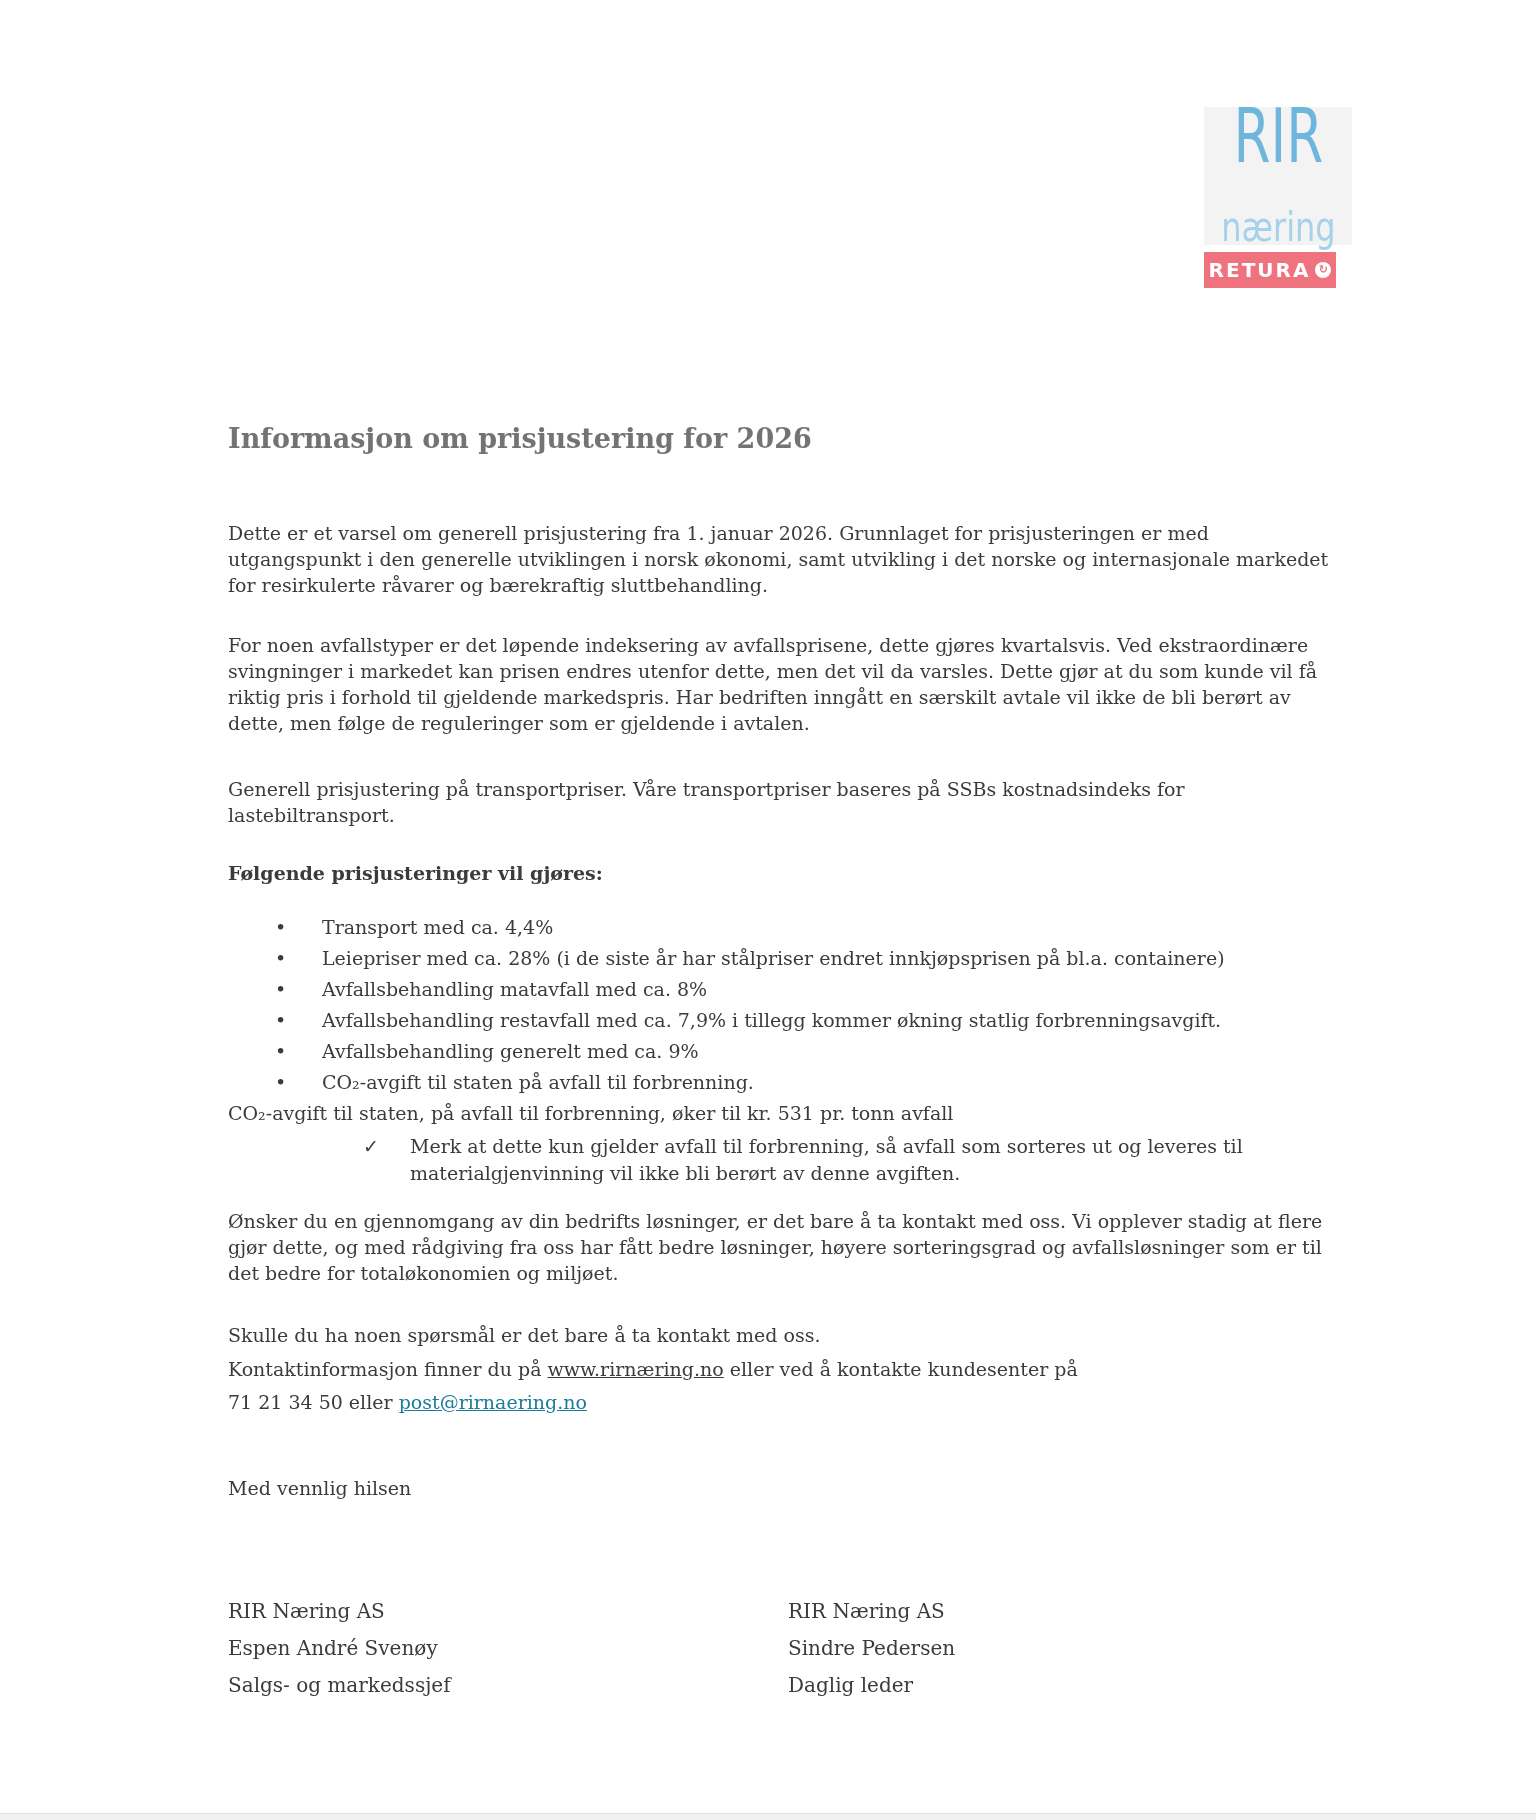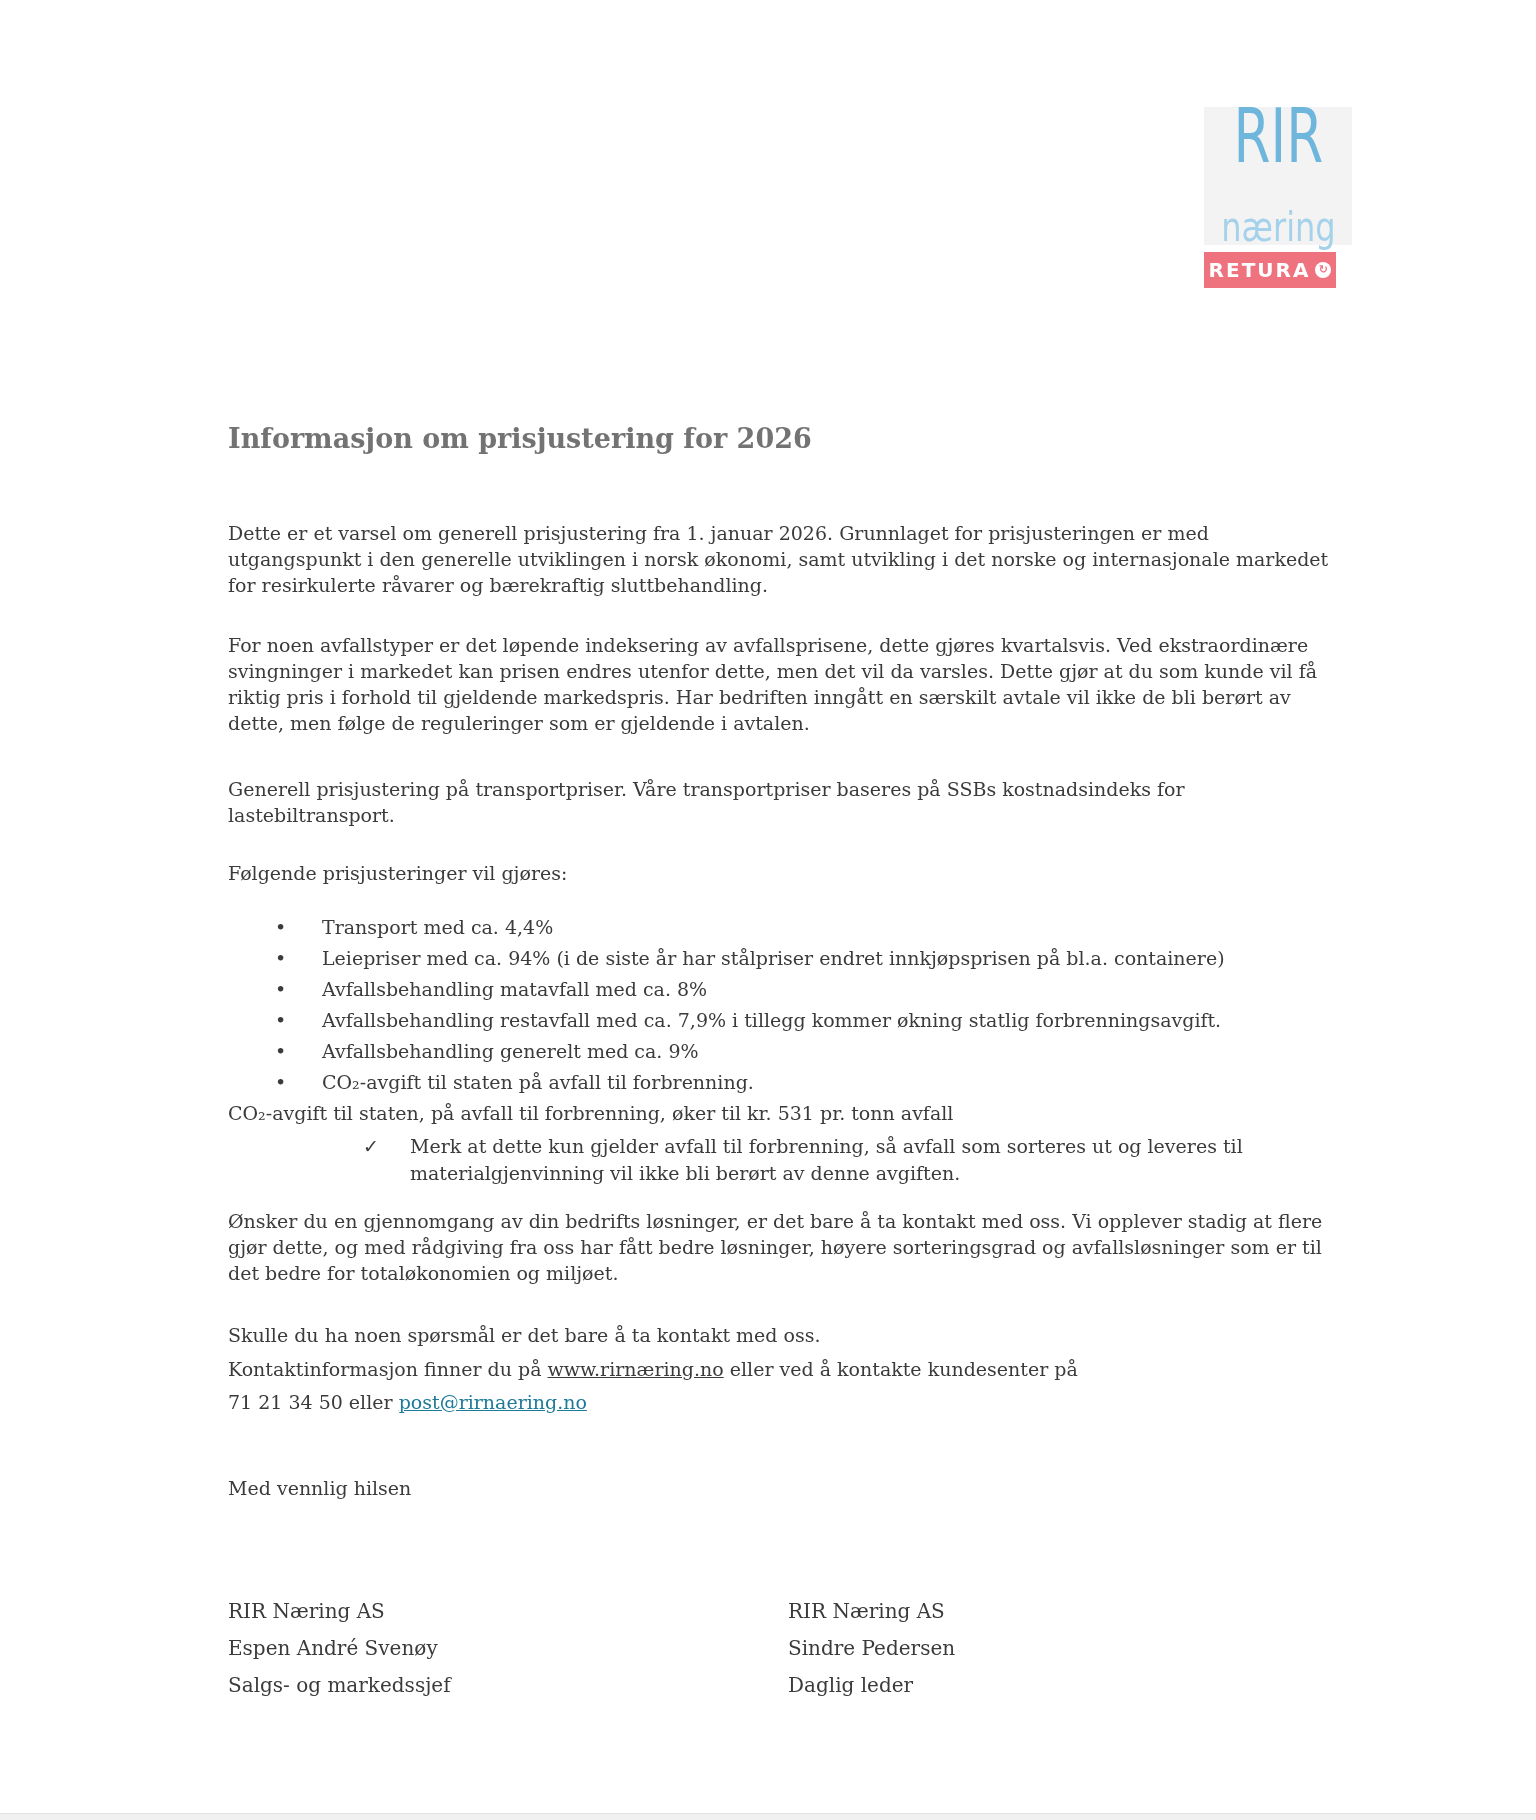--- a/index.html
+++ b/index.html
@@ -34,21 +34,21 @@
     width:16px;height:16px;background:#ffffff;color:#ee737f;border-radius:50%;
     font-size:11px;line-height:16px;display:flex;align-items:center;justify-content:center;
     font-weight:bold;letter-spacing:0;
   }
   
   .content{position:absolute;left:228px;top:0;width:1120px;font-size:19px;line-height:26px;}
   .doc-title{margin:422px 0 0 0;font-size:27px;line-height:34px;font-weight:bold;color:#737373;}
   .p1{margin-top:64px;}
   .p2{margin-top:34px;}
   .p3{margin-top:40px;}
-  .list-intro{margin-top:32px;}
+  .list-intro{margin-top:32px;font-weight:bold;}
   .bullet-list{margin-top:26px;}
   .li{position:relative;padding-left:94px;line-height:31px;}
   .li .dot{position:absolute;left:47px;top:0;}
   .co2-note{margin-top:2px;}
   .check-row{position:relative;margin-top:7px;padding-left:182px;line-height:27px;}
   .check-row .check{position:absolute;left:135px;top:0;}
   .check-row .check-text{display:inline-block;max-width:910px;}
   .p5{margin-top:21px;}
   .contact-1{margin-top:36px;}
   .contact-2{margin-top:8px;}
@@ -89,21 +89,21 @@
 
   <div class="list-intro">Følgende prisjusteringer vil gjøres:</div>
 
   <div class="bullet-list">
     <div class="li">
       <span class="dot">•</span>
       <span>Transport med ca. 4,4%</span>
     </div>
     <div class="li">
       <span class="dot">•</span>
-      <span>Leiepriser med ca. 94% (i de siste år har stålpriser endret innkjøpsprisen på bl.a. containere)</span>
+      <span>Leiepriser med ca. 28% (i de siste år har stålpriser endret innkjøpsprisen på bl.a. containere)</span>
     </div>
     <div class="li">
       <span class="dot">•</span>
       <span>Avfallsbehandling matavfall med ca. 8%</span>
     </div>
     <div class="li">
       <span class="dot">•</span>
       <span>Avfallsbehandling restavfall med ca. 7,9% i tillegg kommer økning statlig forbrenningsavgift.</span>
     </div>
     <div class="li">

